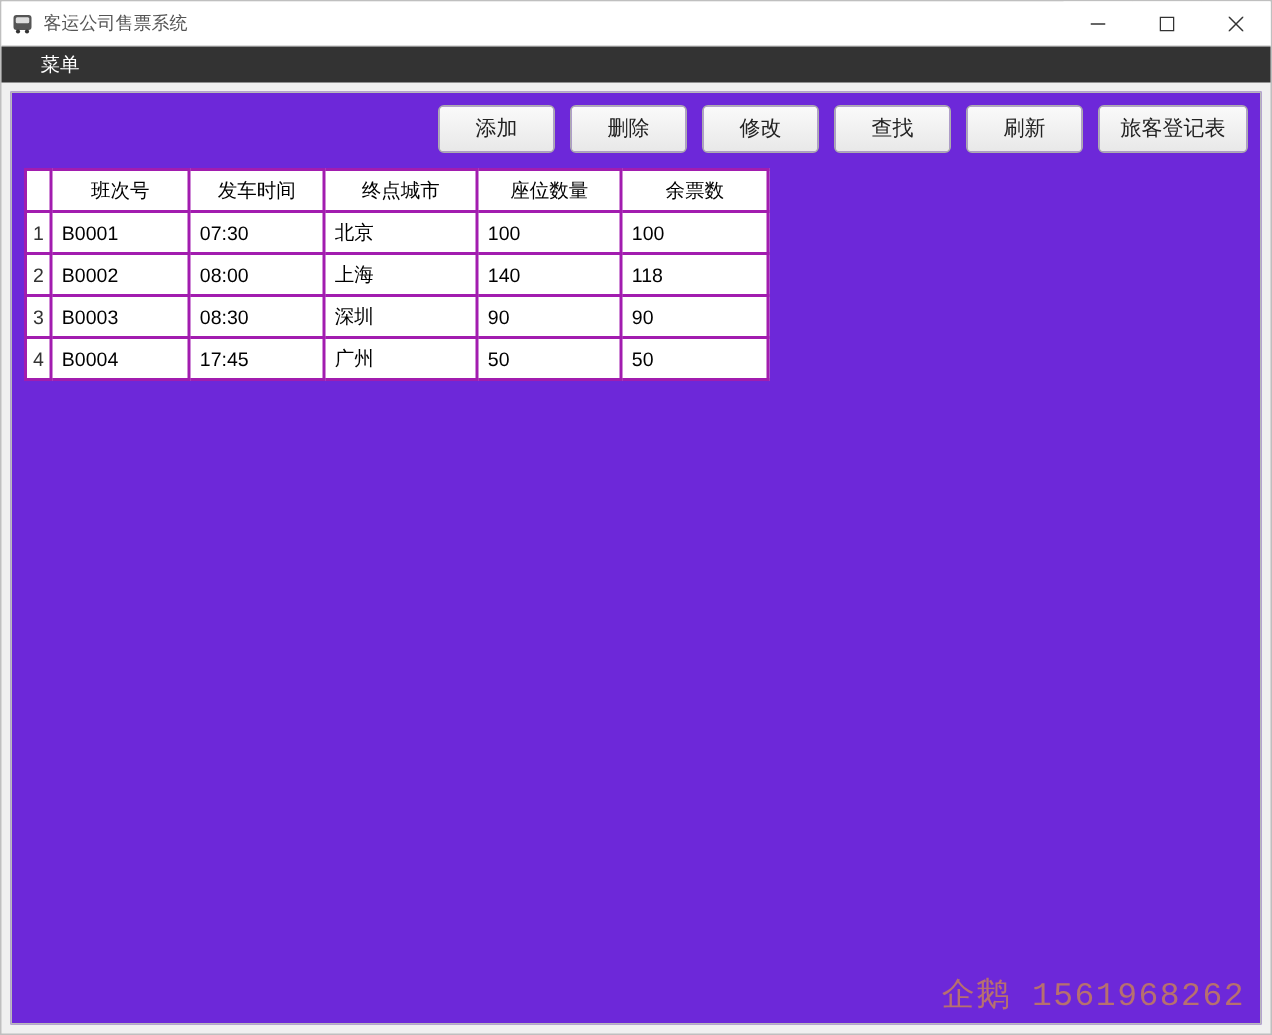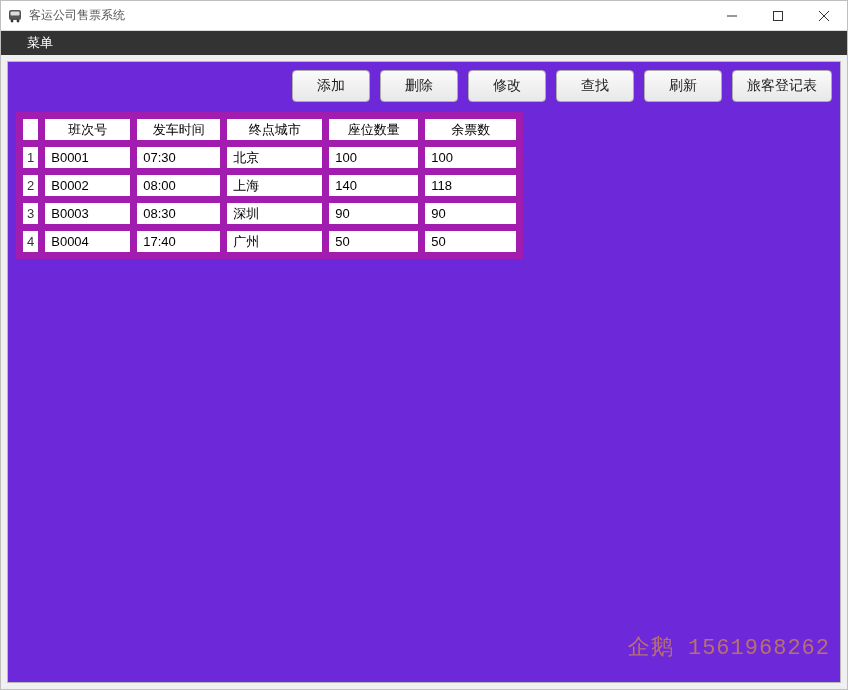--- a/index.html
+++ b/index.html
@@ -133,21 +133,21 @@
     overflow: hidden;
     position: relative;
   }
   table.grid {
     border-collapse: collapse;
     font-size: 13px;
     font-family: "Microsoft YaHei", sans-serif;
     background: #fff;
   }
   table.grid th, table.grid td {
-    border: 7px solid #a21caf;
+    border: 2px solid #a21caf;
     height: 28px;
     padding: 0 6px;
     text-align: left;
     white-space: nowrap;
   }
   table.grid th {
     background: #ffffff;
     font-weight: normal;
     text-align: center;
   }
@@ -161,21 +161,21 @@
   table.grid th.rownum-h { width: 16px; background:#fff; }
   .col-bus { width: 92px; }
   .col-time { width: 90px; }
   .col-city { width: 102px; }
   .col-seats { width: 96px; }
   .col-remain { width: 98px; }
 
   .watermark {
     position: absolute;
     right: 10px;
-    bottom: 20px;
+    bottom: 4px;
     font-family: "Courier New", monospace;
     font-size: 22px;
     letter-spacing: 1px;
     color: rgba(233, 160, 40, 0.6);
     pointer-events: none;
     font-weight: 500;
   }
 </style>
 </head>
 <body>
@@ -263,21 +263,21 @@
                 <td class="rownum">3</td>
                 <td class="col-bus">B0003</td>
                 <td class="col-time">08:30</td>
                 <td class="col-city">深圳</td>
                 <td class="col-seats">90</td>
                 <td class="col-remain">90</td>
               </tr>
               <tr>
                 <td class="rownum">4</td>
                 <td class="col-bus">B0004</td>
-                <td class="col-time">17:40</td>
+                <td class="col-time">17:45</td>
                 <td class="col-city">广州</td>
                 <td class="col-seats">50</td>
                 <td class="col-remain">50</td>
               </tr>
             </tbody>
         </table>
       </div>
 
       <div class="watermark">企鹅 1561968262</div>
 

